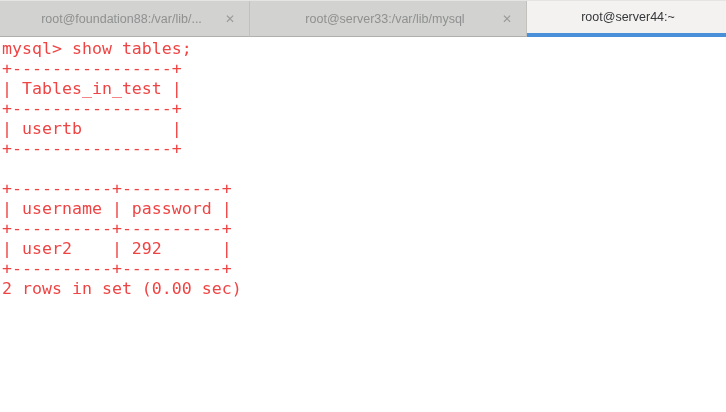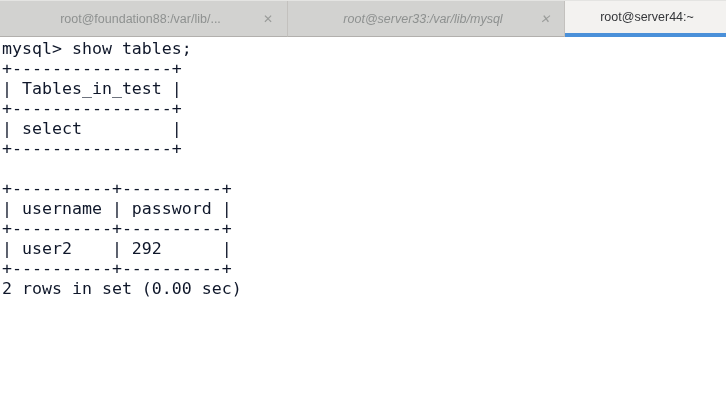--- a/index.html
+++ b/index.html
@@ -29,22 +29,22 @@
     background: #d2d2d0;
     color: #8e9190;
     border-bottom: 1px solid #b2b0ad;
     border-right: 1px solid #c3c1be;
   }
   .tab.active {
     background: #f3f2f0;
     color: #35373a;
     border-bottom: 4px solid #4a90d9;
   }
-  .tab-1 { width: 288px; }
-  .tab-2 { width: 277px; font-style: italic; }
+  .tab-1 { width: 250px; }
+  .tab-2 { width: 277px; }
   .tab-3 { flex: 1; padding-left: 9px; }
   .tab-label {
     flex: 1;
     text-align: center;
     font-size: 12.5px;
     white-space: nowrap;
     overflow: hidden;
     padding-left: 26px; 
   }
   .tab.active .tab-label { padding-left: 0; padding-right: 6px; }
@@ -58,21 +58,21 @@
     font-size: 12px;
     color: #9a9c9a;
     border-radius: 3px;
     flex: none;
   }
   
   .terminal {
     position: absolute;
     top: 37px; left: 0; right: 0; bottom: 0;
     background: #ffffff;
-    color: #0f172a;
+    color: #ef4444;
     font-family: "DejaVu Sans Mono", monospace;
     font-size: 16.6px;
     line-height: 20px;
     padding: 2px 0 0 2px;
     cursor: text;
   }
   .term-line {
     white-space: pre;
     height: 20px;
   }
@@ -100,21 +100,21 @@
     <span class="tab-label">root@server44:~</span>
   </div>
 </div>
 
 <div class="terminal">
   <div>
       <div class="term-line">mysql&gt; show tables;</div>
       <div class="term-line">+----------------+</div>
       <div class="term-line">| Tables_in_test |</div>
       <div class="term-line">+----------------+</div>
-      <div class="term-line">| select         |</div>
+      <div class="term-line">| usertb         |</div>
       <div class="term-line">+----------------+</div>
       <div class="term-line"></div>
       <div class="term-line">+----------+----------+</div>
       <div class="term-line">| username | password |</div>
       <div class="term-line">+----------+----------+</div>
       <div class="term-line">| user2    | 292      |</div>
       <div class="term-line">+----------+----------+</div>
       <div class="term-line">2 rows in set (0.00 sec)</div>
       <div class="term-line"></div>
     </div>

